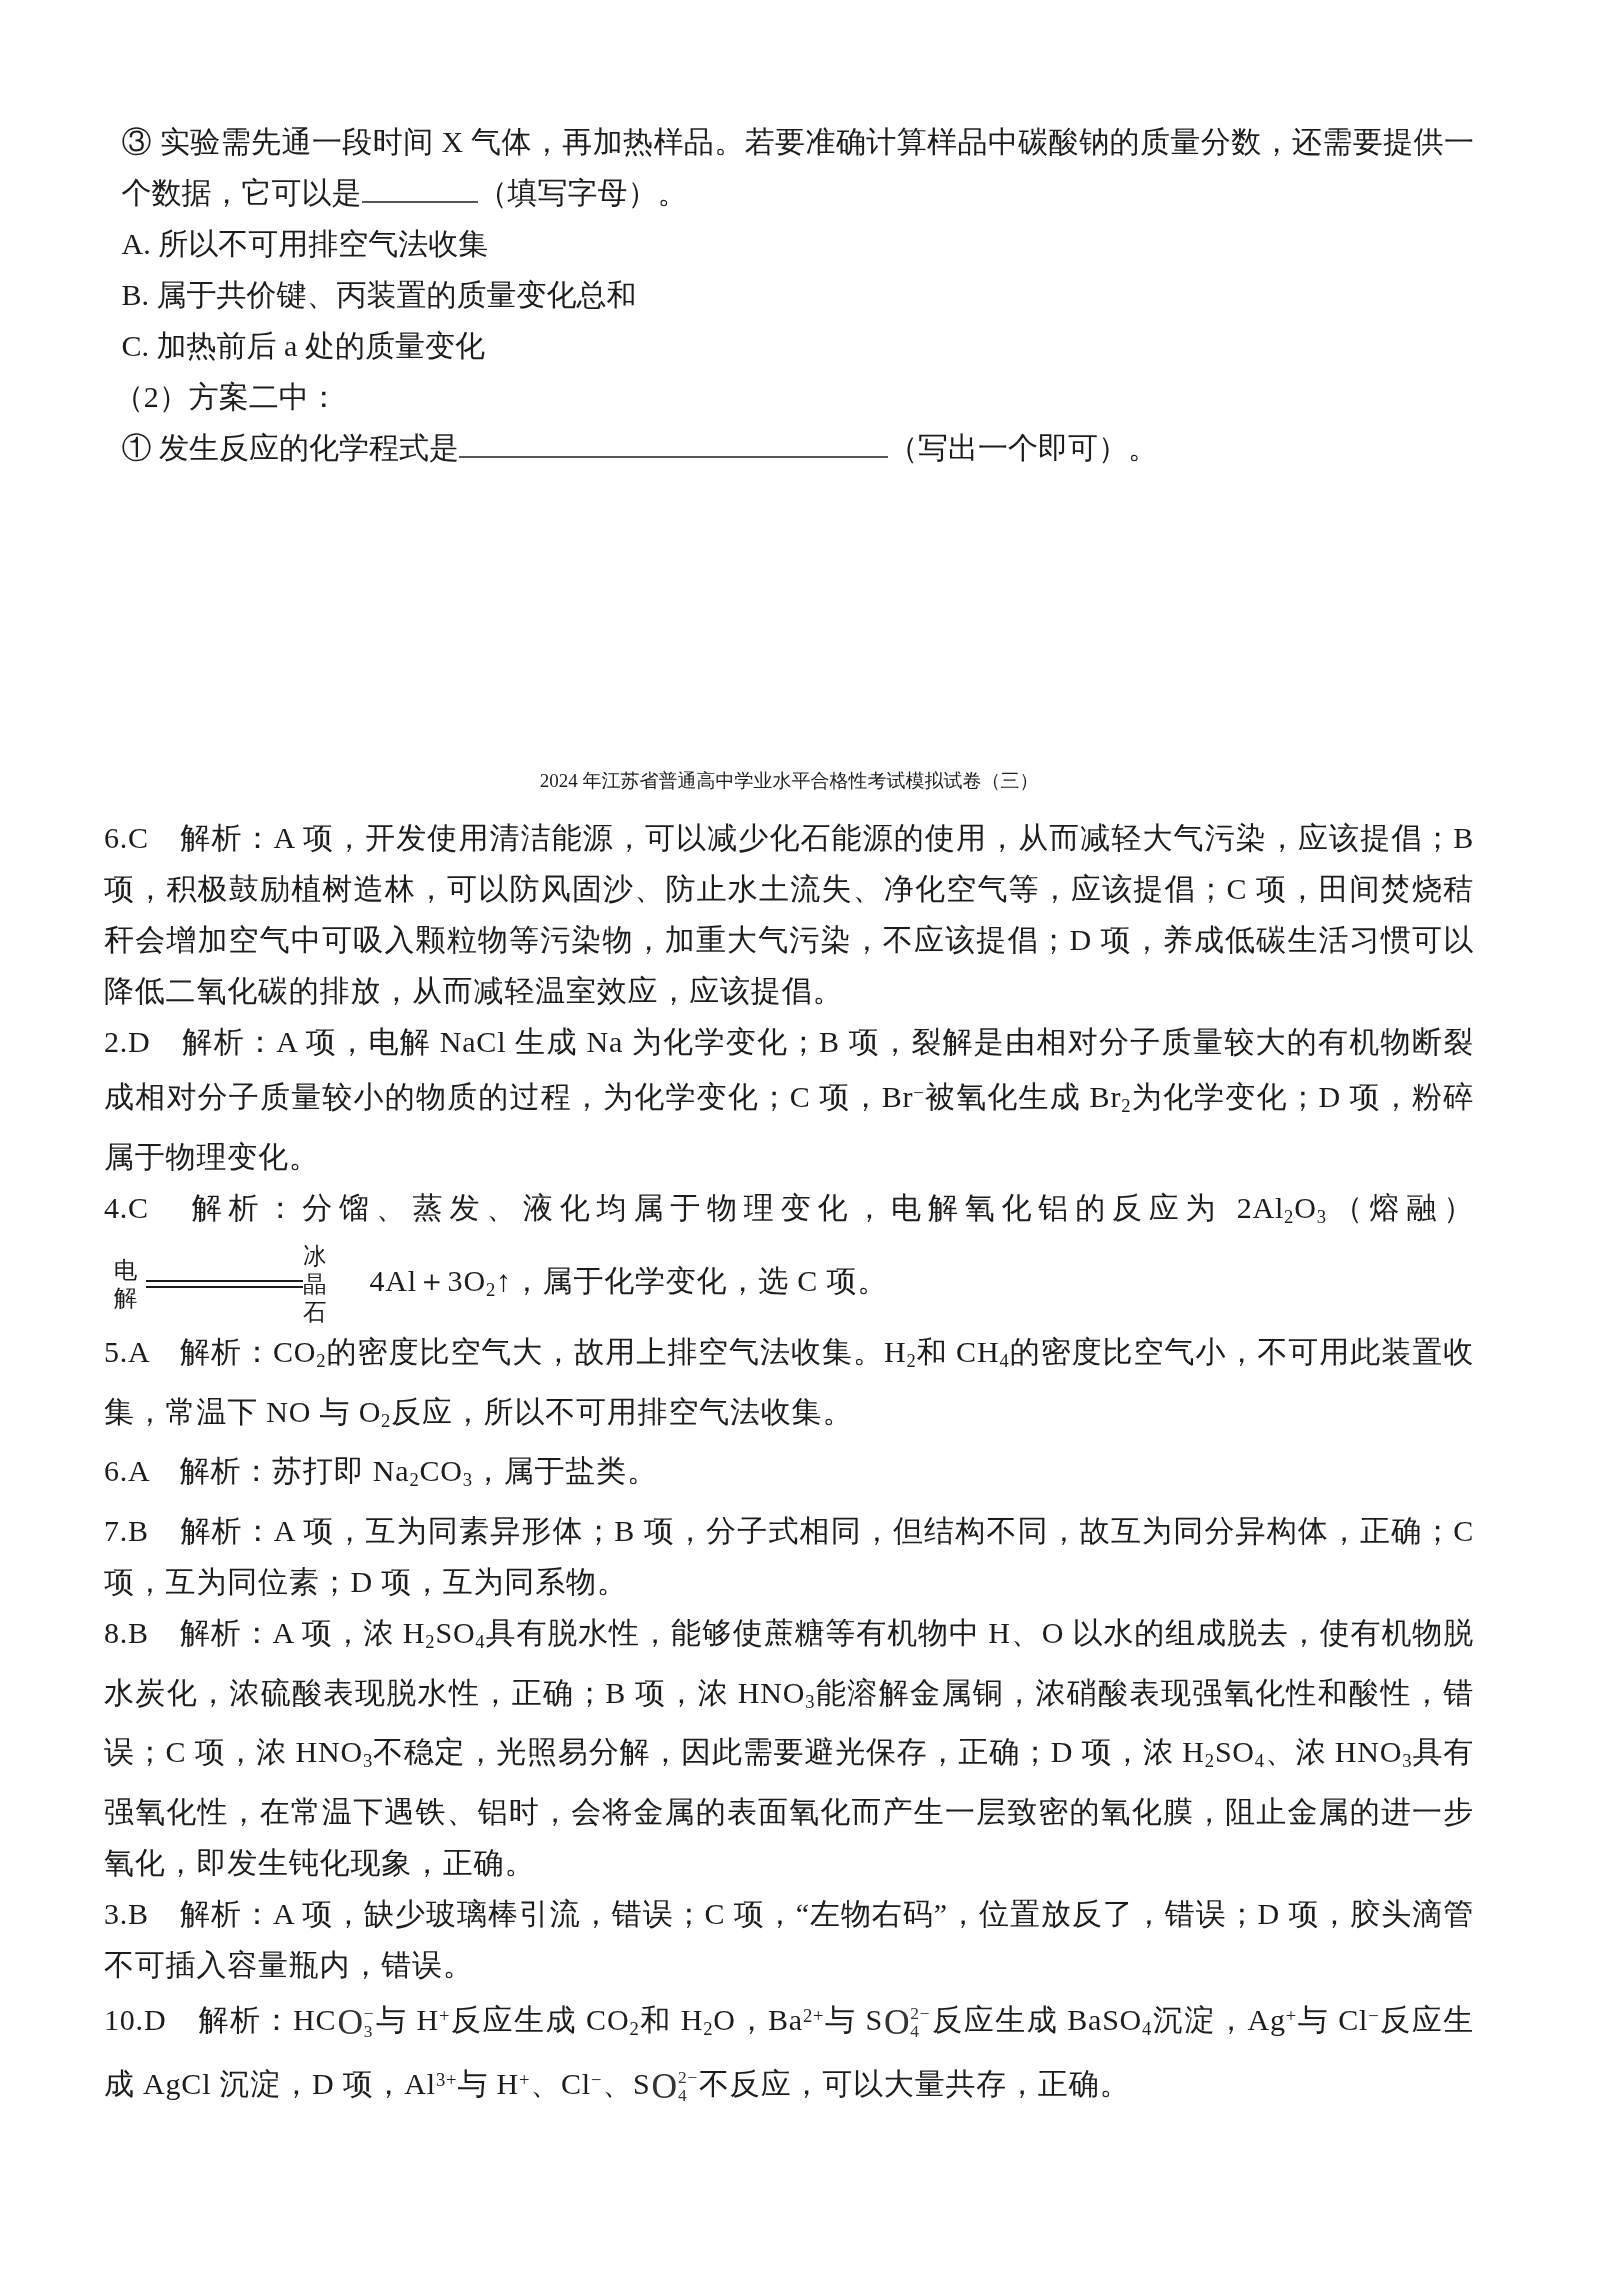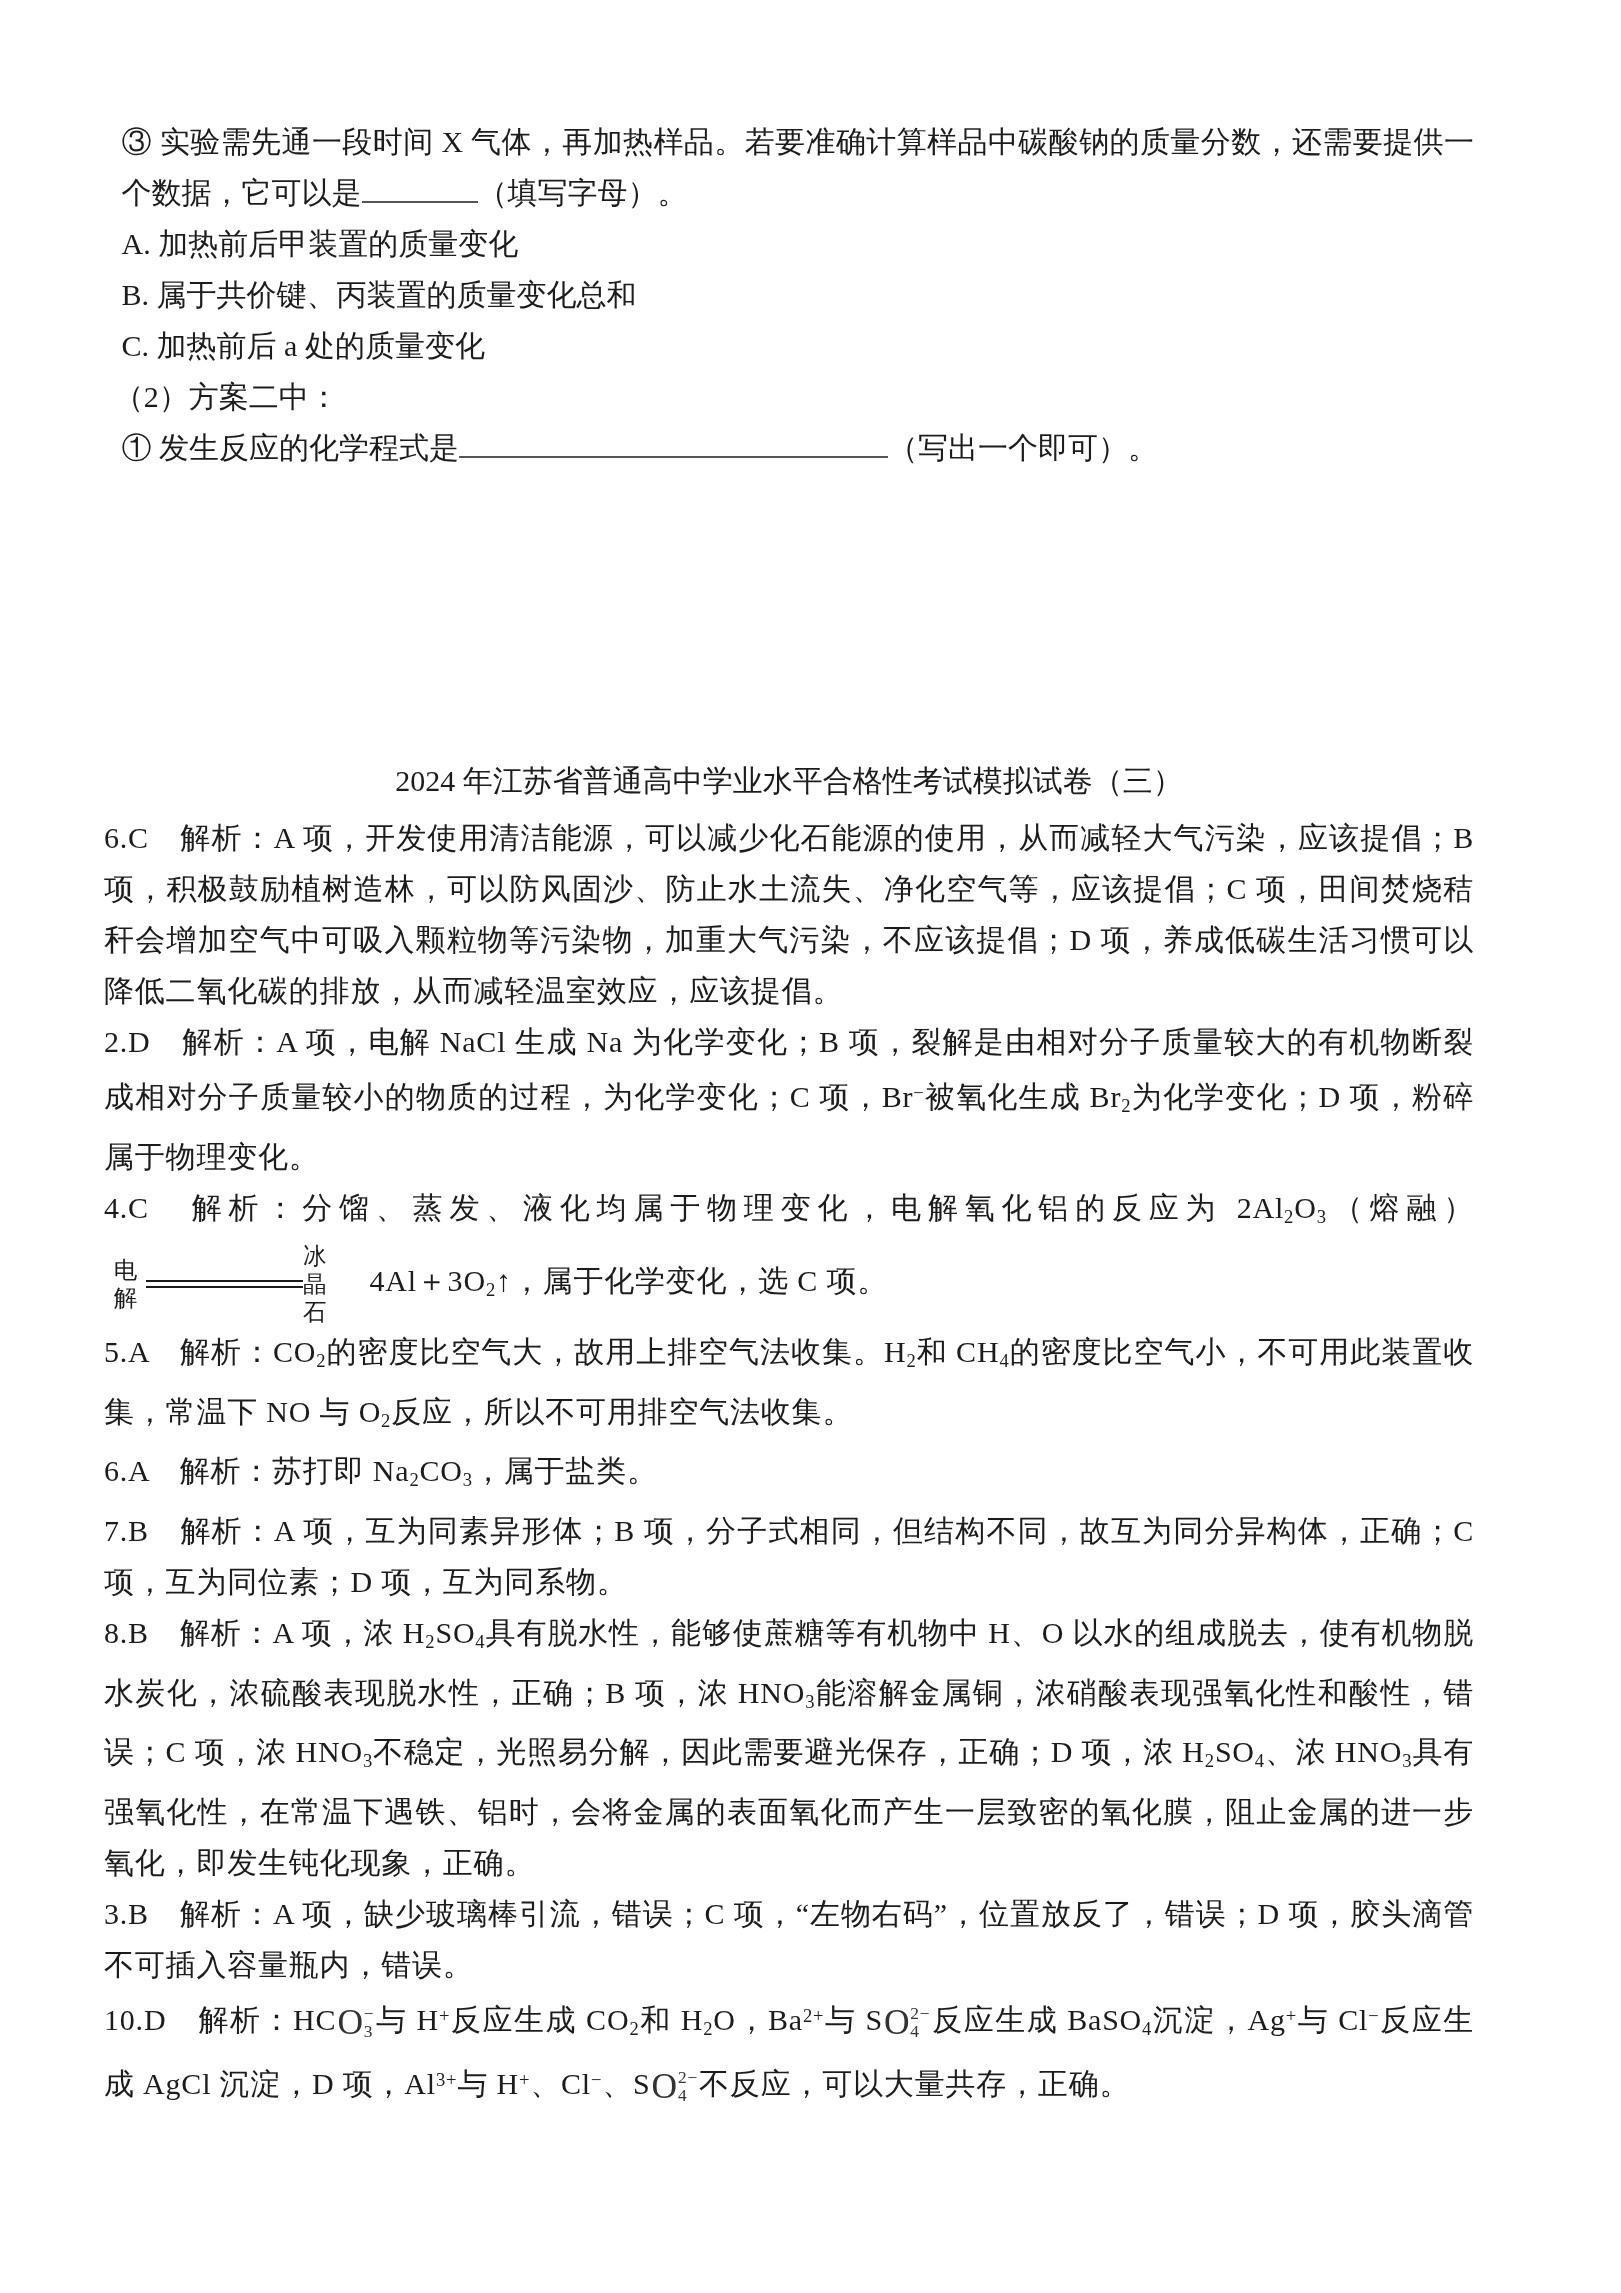--- a/index.html
+++ b/index.html
@@ -16,21 +16,21 @@
     padding:116px 147px 0 104px;
     font-size:30px;
     line-height:51px;
   }
   p{margin:0;}
   .q-para{padding-left:17.6px;text-align:justify;}
   .q-heading{padding-left:9.8px;}
   .answers{margin-top:282px;}
   .answers-title{
     text-align:center;
-    font-size:30px;
+    font-size:19px;
     line-height:51px;
     margin-bottom:5.9px;
     font-weight:normal;
   }
   .a-para{
     text-align:justify;
     letter-spacing:0.8px;
   }
   sub,ssub{font-size:0.62em;}
   sup{font-size:0.62em;}
@@ -81,21 +81,21 @@
   }
 </style>
 </head>
 <body>
 
 <div class="page">
   <div class="content">
 
     <section class="questions">
       <p class="q-para">③ 实验需先通一段时间 X 气体，再加热样品。若要准确计算样品中碳酸钠的质量分数，还需要提供一个数据，它可以是<span class="blank blank-short"></span>（填写字母）。</p>
-      <p class="q-para">A. 加热前后甲装置的质量变化</p>
+      <p class="q-para">A. 所以不可用排空气法收集</p>
       <p class="q-para">B. 属于共价键、丙装置的质量变化总和</p>
       <p class="q-para">C. 加热前后 a 处的质量变化</p>
       <p class="q-para q-heading">（2）方案二中：</p>
       <p class="q-para">① 发生反应的化学程式是<span class="blank blank-long"></span>（写出一个即可）。</p>
     </section>
 
     <section class="answers">
       <h1 class="answers-title">2024 年江苏省普通高中学业水平合格性考试模拟试卷（三）</h1>
       <p class="a-para">6.C　解析：A 项，开发使用清洁能源，可以减少化石能源的使用，从而减轻大气污染，应该提倡；B 项，积极鼓励植树造林，可以防风固沙、防止水土流失、净化空气等，应该提倡；C 项，田间焚烧秸秆会增加空气中可吸入颗粒物等污染物，加重大气污染，不应该提倡；D 项，养成低碳生活习惯可以降低二氧化碳的排放，从而减轻温室效应，应该提倡。</p>
       <p class="a-para">2.D　解析：A 项，电解 NaCl 生成 Na 为化学变化；B 项，裂解是由相对分子质量较大的有机物断裂成相对分子质量较小的物质的过程，为化学变化；C 项，Br<sup>−</sup>被氧化生成 Br<sub>2</sub>为化学变化；D 项，粉碎属于物理变化。</p>

